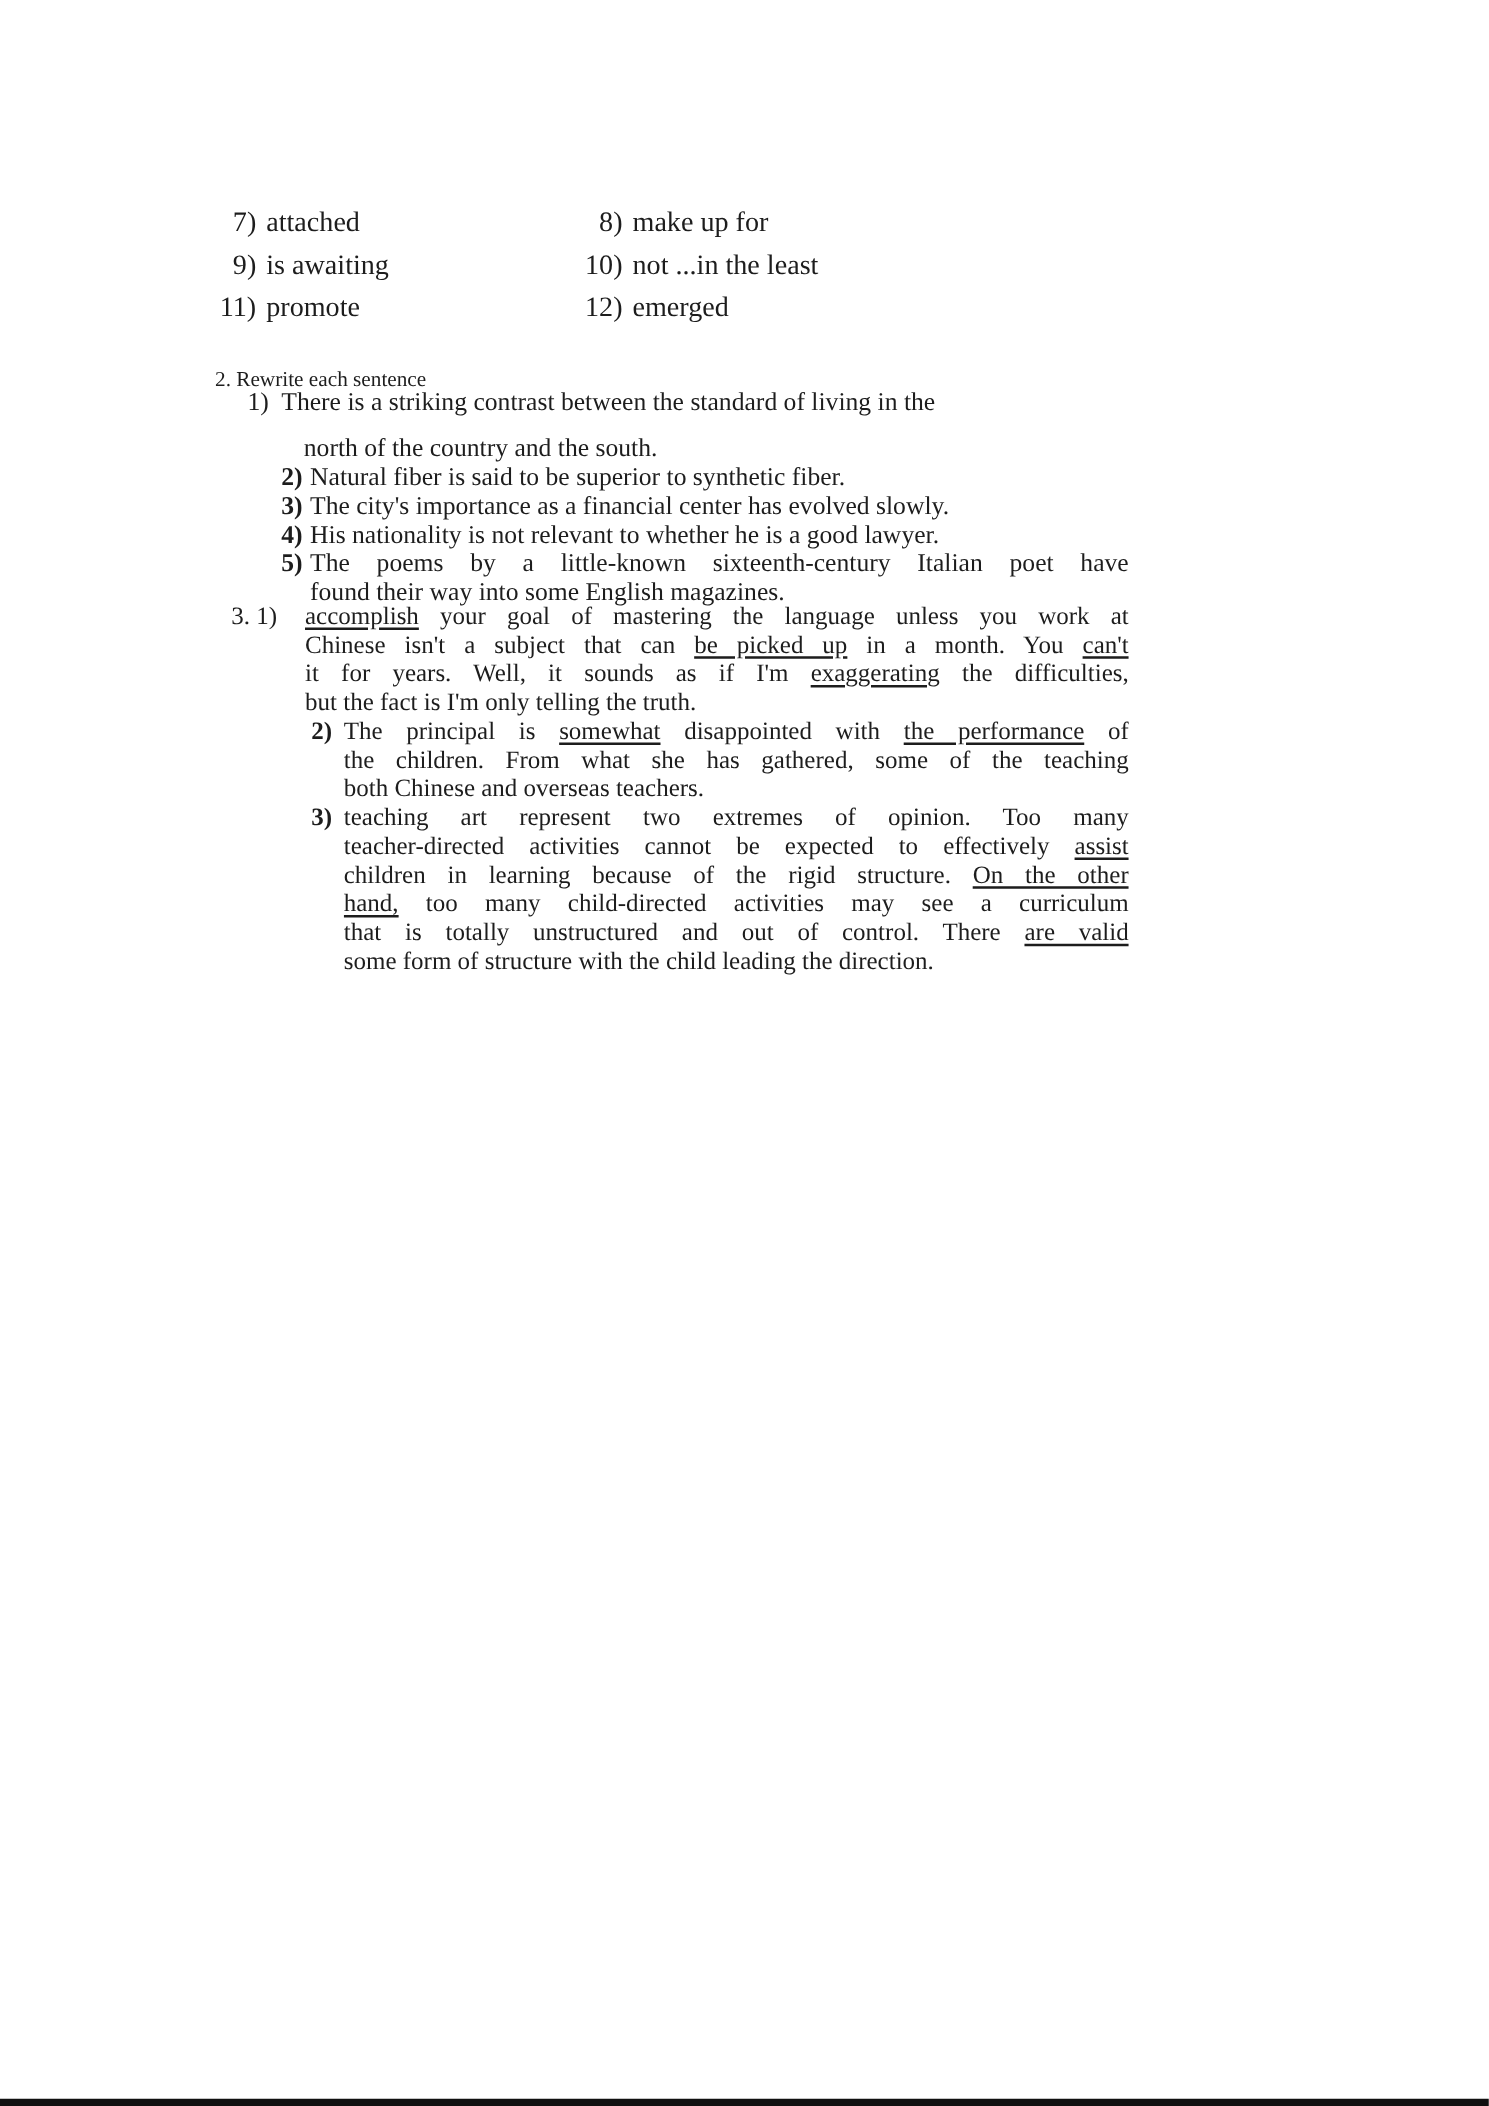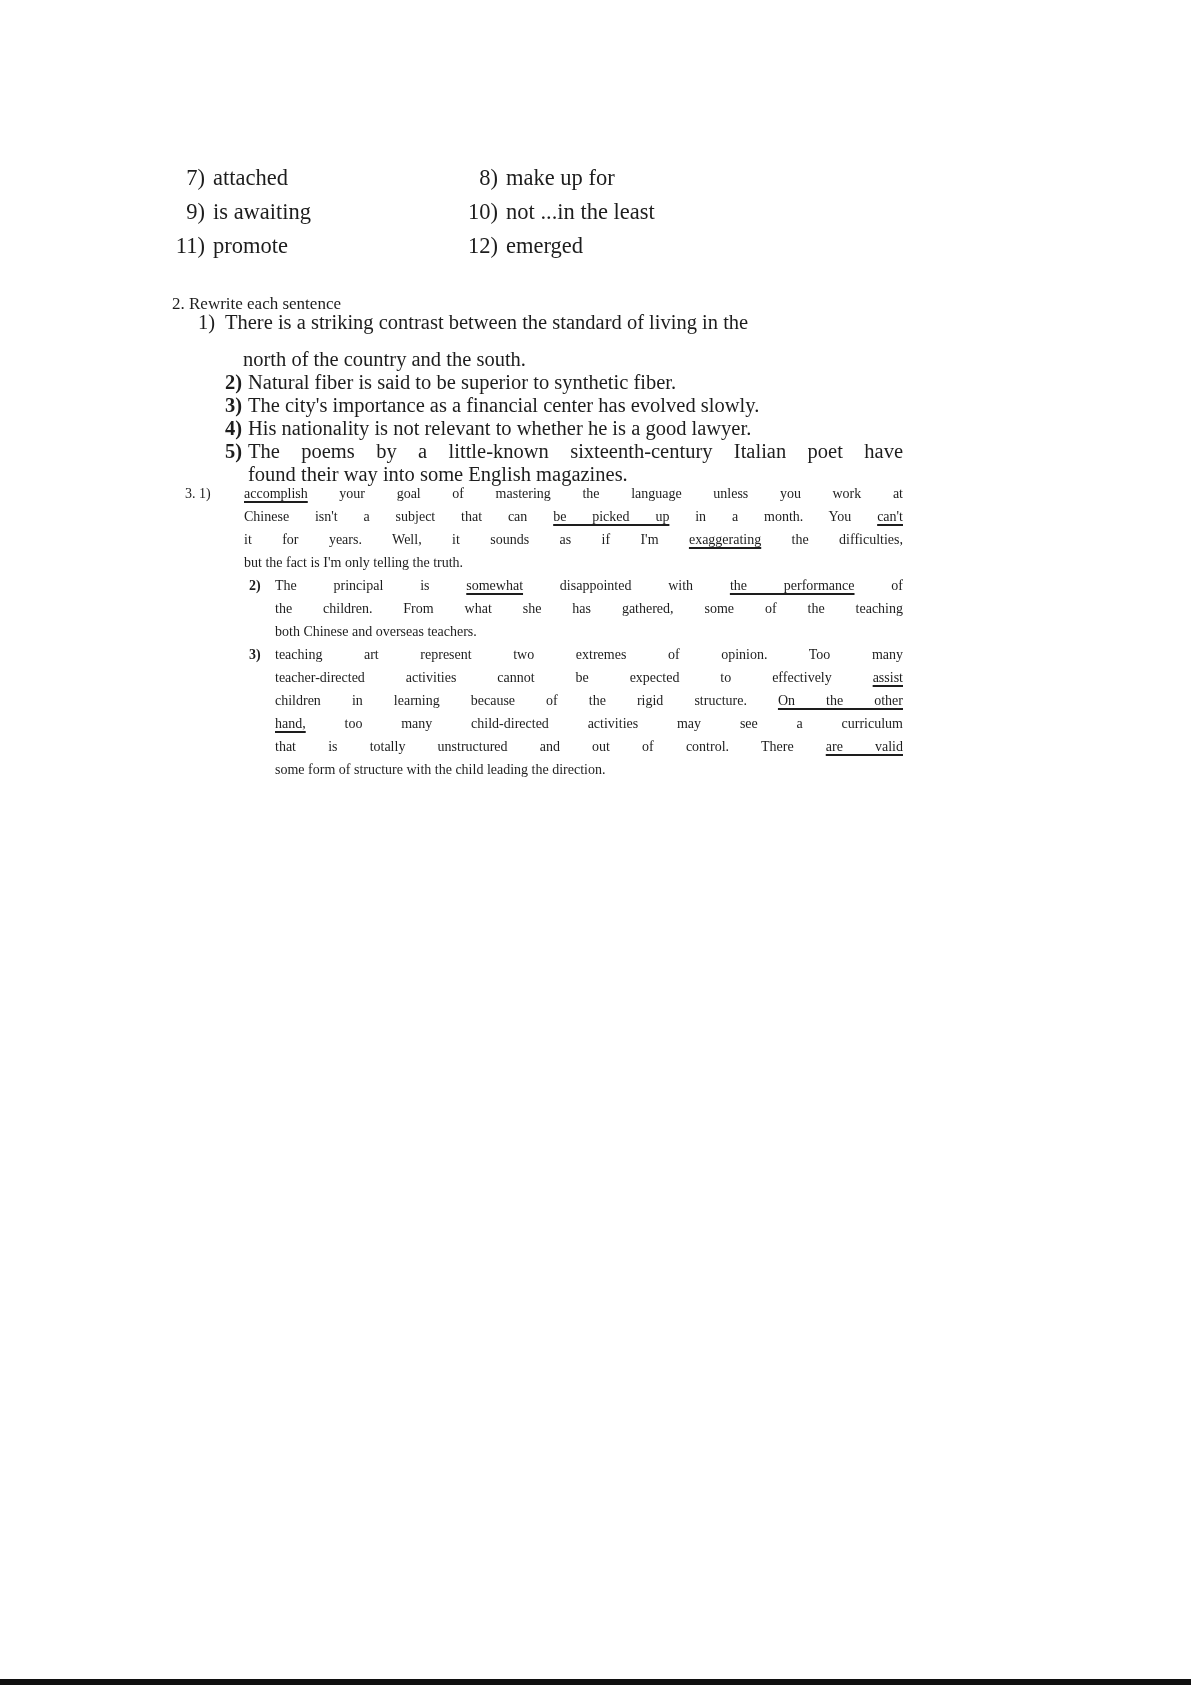--- a/index.html
+++ b/index.html
@@ -29,21 +29,21 @@
   .u{text-decoration:underline;text-decoration-thickness:1.5px;text-underline-offset:2.5px;}
   
   #s2{position:absolute;left:0;top:311px;font-size:20.5px;line-height:23px;}
   #s2 .row.v1{margin-left:198px;}
   #s2 .row.v1 .marker{width:27px;}
   #s2 .row.v2{margin-left:225px;}
   #s2 .row.v2 .marker{width:23px;}
   #s2 .ptext{width:655px;}
   #s2 .ln.indent2{padding-left:18px;margin-top:14px;}
   
-  #s3{position:absolute;left:0;top:482px;font-size:14px;line-height:23px;}
+  #s3{position:absolute;left:0;top:482px;font-size:20px;line-height:23px;}
   #s3 .row.v1{margin-left:185px;}
   #s3 .row.v1 .marker{width:59px;}
   #s3 .row.v1 .ptext{width:659px;}
   #s3 .row.v2{margin-left:249px;}
   #s3 .row.v2 .marker{width:26px;}
   #s3 .row.v2 .ptext{width:628px;}
   
   .bottombar{position:absolute;left:0;right:0;bottom:0;height:6px;}
 </style>
 </head>

